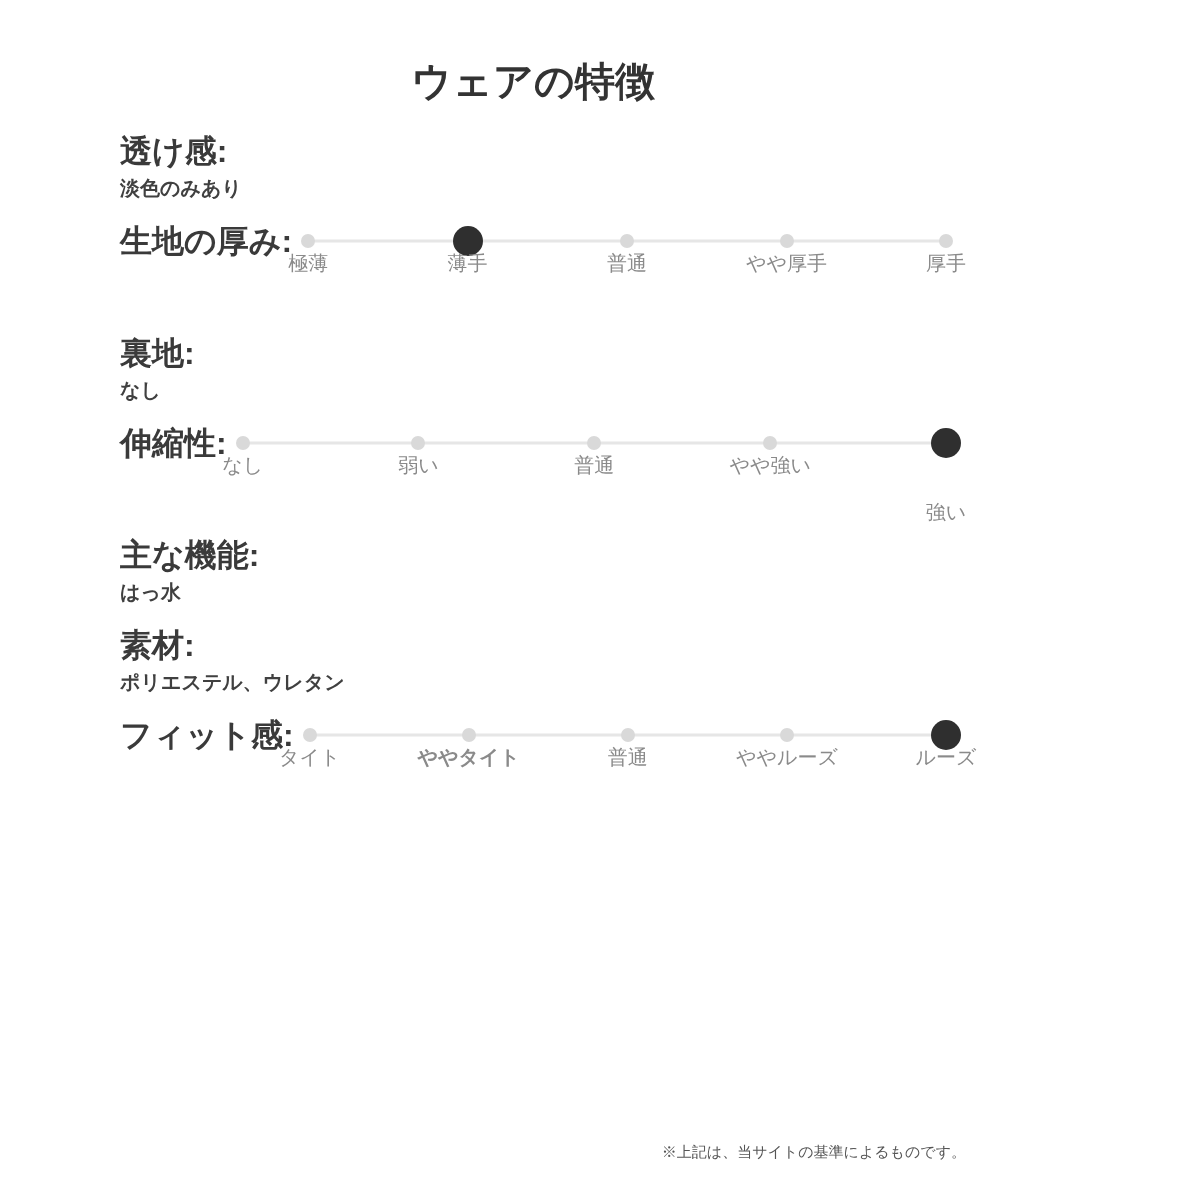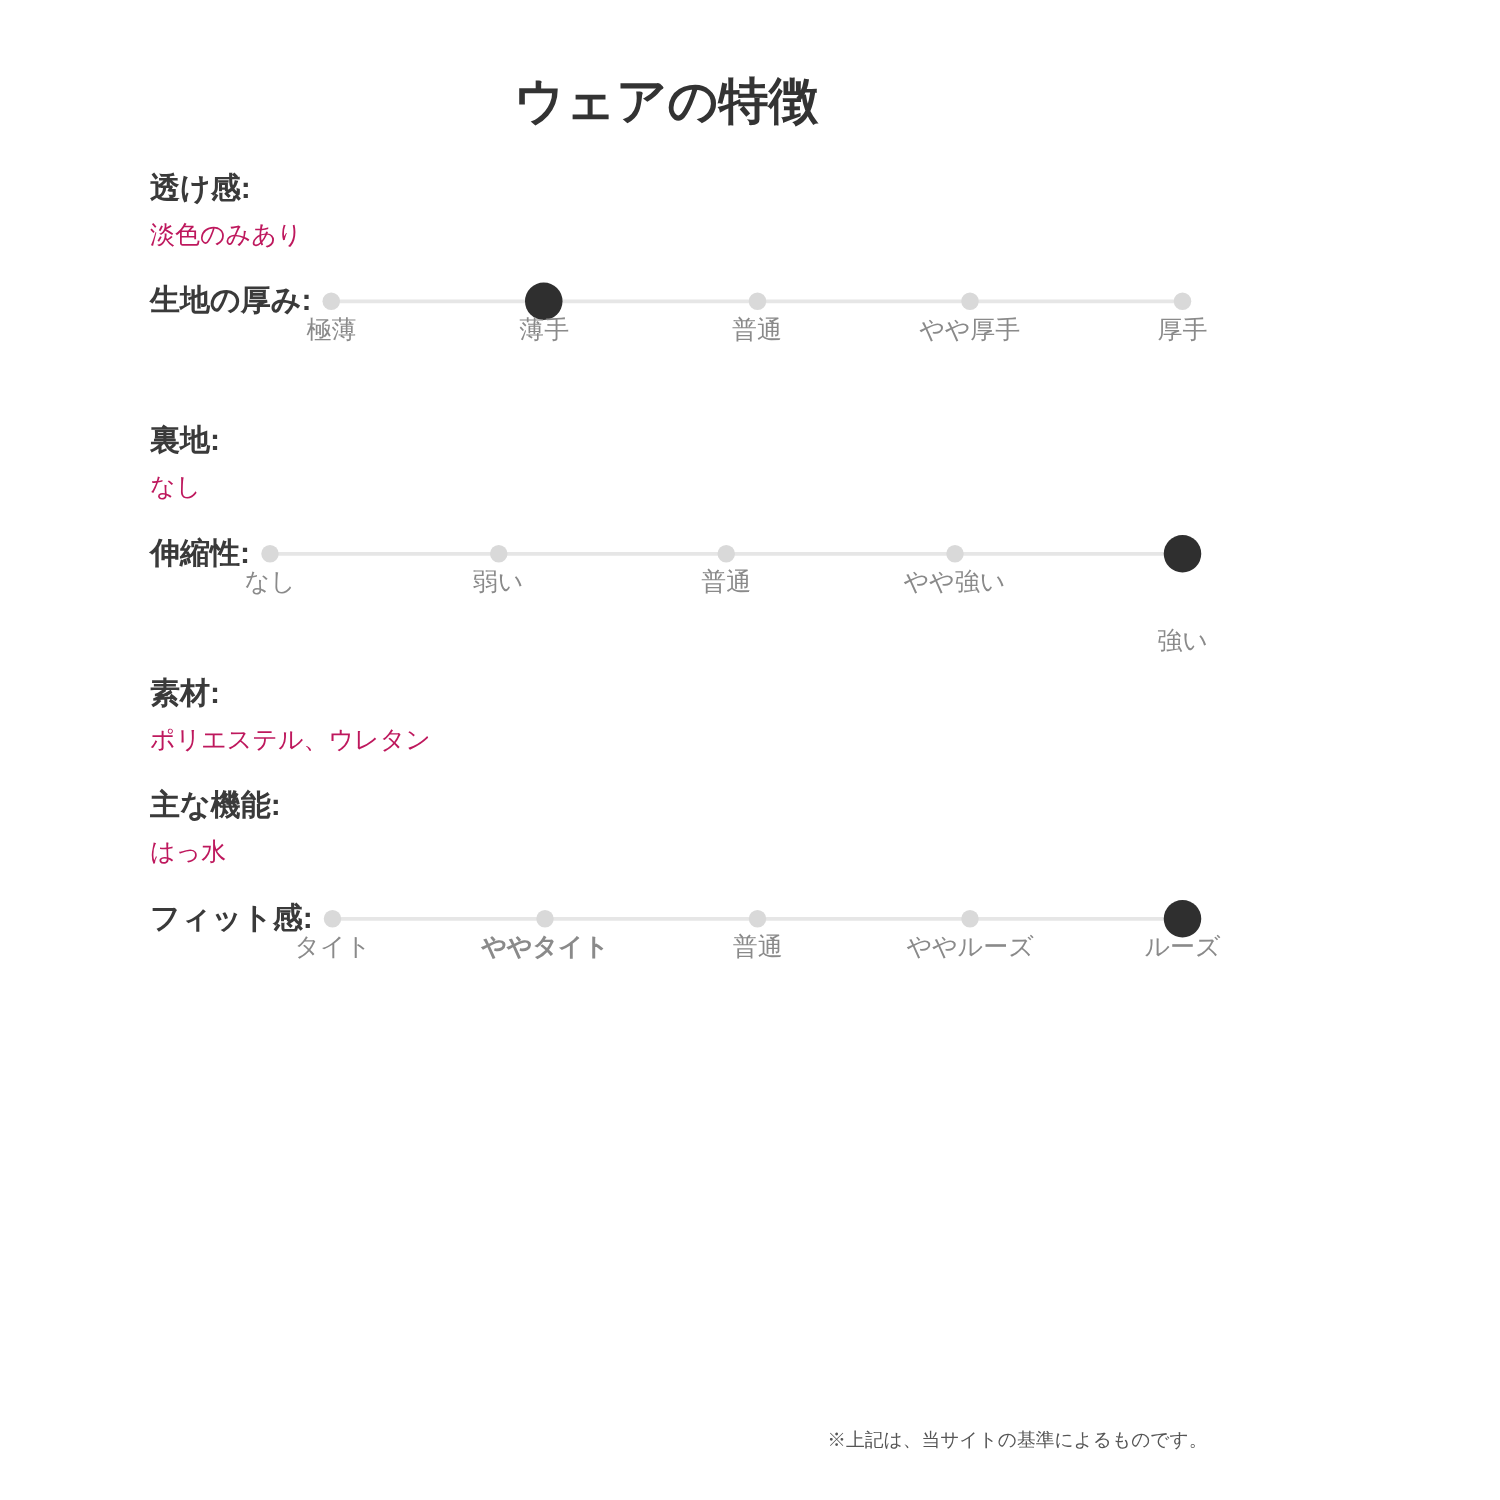--- a/index.html
+++ b/index.html
@@ -19,30 +19,30 @@
     font-weight: bold;
     color: #333333;
     text-align: center;
     line-height: 46px;
     margin-bottom: 30px;
   }
   .sec { position: relative; }
   .sec.text { margin-bottom: 22px; }
   .sec.gap-before { margin-top: 135px; }
   .sec .label {
-    font-size: 24px;
+    font-size: 32px;
     font-weight: bold;
     color: #3a3a3a;
     line-height: 34px;
     white-space: nowrap;
   }
   .sec .value {
     font-size: 20px;
-    font-weight: normal;
-    color: #be185d;
+    font-weight: bold;
+    color: #404040;
     line-height: 28px;
     margin-top: 6px;
   }
   .sec .value.long {
     line-height: 40px;
     margin-top: 0;
   }
   .sec.scale {
     display: flex;
     align-items: flex-start;
@@ -129,26 +129,26 @@
           <span class="dot-label" style="left: 25%;">弱い</span>
           <span class="dot" style="left: 50%; background: rgb(217, 217, 217);"></span>
           <span class="dot-label" style="left: 50%;">普通</span>
           <span class="dot" style="left: 75%; background: rgb(217, 217, 217);"></span>
           <span class="dot-label" style="left: 75%;">やや強い</span>
           <span class="dot selected" style="left: 100%; background: rgb(47, 47, 47);"></span>
           <span class="dot-label" style="left: 100%; margin-top: 47px;">強い</span>
         </div>
       </section>
       <section class="sec text">
+        <h2 class="label">主な機能:</h2>
+        <p class="value">はっ水</p>
+      </section>
+      <section class="sec text">
         <h2 class="label">素材:</h2>
         <p class="value">ポリエステル、ウレタン</p>
-      </section>
-      <section class="sec text">
-        <h2 class="label">主な機能:</h2>
-        <p class="value">はっ水</p>
       </section>
       <section class="sec scale">
         <h2 class="label">フィット感:</h2>
         <div class="scale-track">
           <div class="track-line" style="background: rgb(230, 230, 230);"></div>
           <span class="dot" style="left: 0%; background: rgb(217, 217, 217);"></span>
           <span class="dot-label" style="left: 0%;">タイト</span>
           <span class="dot" style="left: 25%; background: rgb(217, 217, 217);"></span>
           <span class="dot-label" style="left: 25%; font-weight: bold;">ややタイト</span>
           <span class="dot" style="left: 50%; background: rgb(217, 217, 217);"></span>

